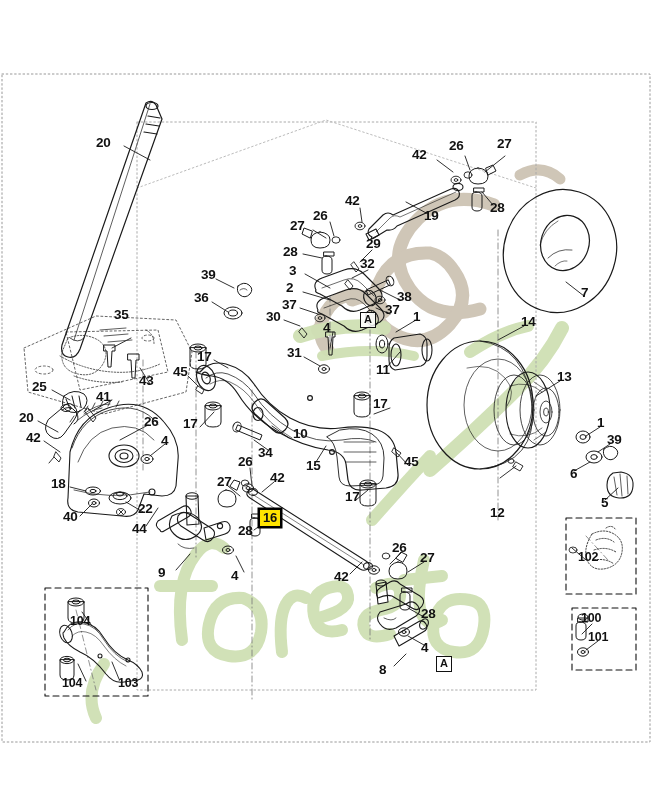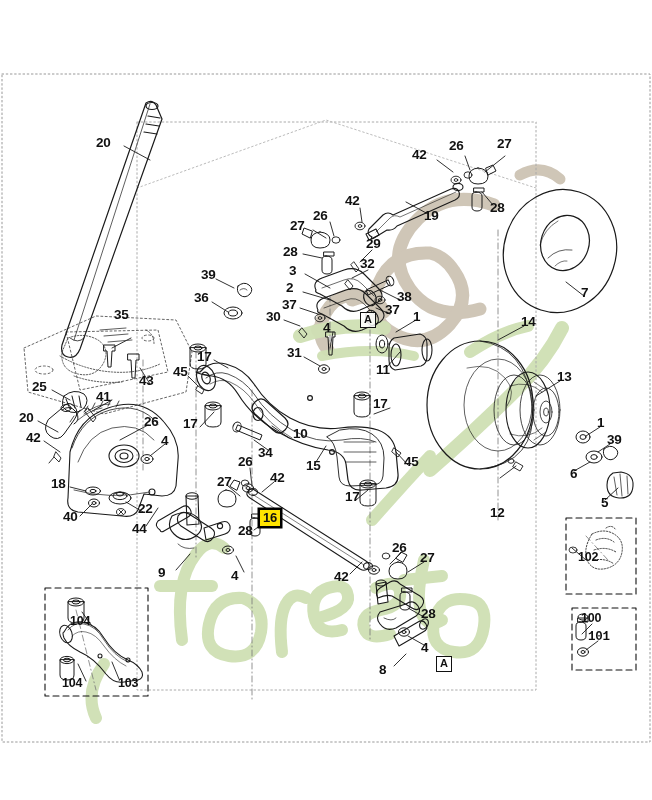--- a/index.html
+++ b/index.html
@@ -642,21 +642,21 @@
       <div class="lbl" style="left: 345px; top: 490px;">17</div>
       <div class="lbl" style="left: 132px; top: 522px;">44</div>
       <div class="lbl" style="left: 238px; top: 524px;">28</div>
       <div class="lbl sm" style="left: 578px; top: 551px;">102</div>
       <div class="lbl" style="left: 158px; top: 566px;">9</div>
       <div class="lbl" style="left: 392px; top: 541px;">26</div>
       <div class="lbl" style="left: 420px; top: 551px;">27</div>
       <div class="lbl" style="left: 334px; top: 570px;">42</div>
       <div class="lbl" style="left: 231px; top: 569px;">4</div>
       <div class="lbl sm" style="left: 581px; top: 612px;">100</div>
-      <div class="lbl sm" style="left: 588px; top: 631px; font-family: Liberation Mono, monospace;">101</div>
+      <div class="lbl sm" style="left: 588px; top: 631px;">101</div>
       <div class="lbl" style="left: 421px; top: 607px;">28</div>
       <div class="lbl sm" style="left: 70px; top: 615px;">104</div>
       <div class="lbl" style="left: 421px; top: 641px;">4</div>
       <div class="lbl" style="left: 379px; top: 663px;">8</div>
       <div class="lbl sm" style="left: 62px; top: 677px;">104</div>
       <div class="lbl sm" style="left: 102px; top: 677px; padding-left: 16px;">103</div>
     </div>
 
   <div class="lbl hl" style="left:258px;top:508px;">16</div>
 

